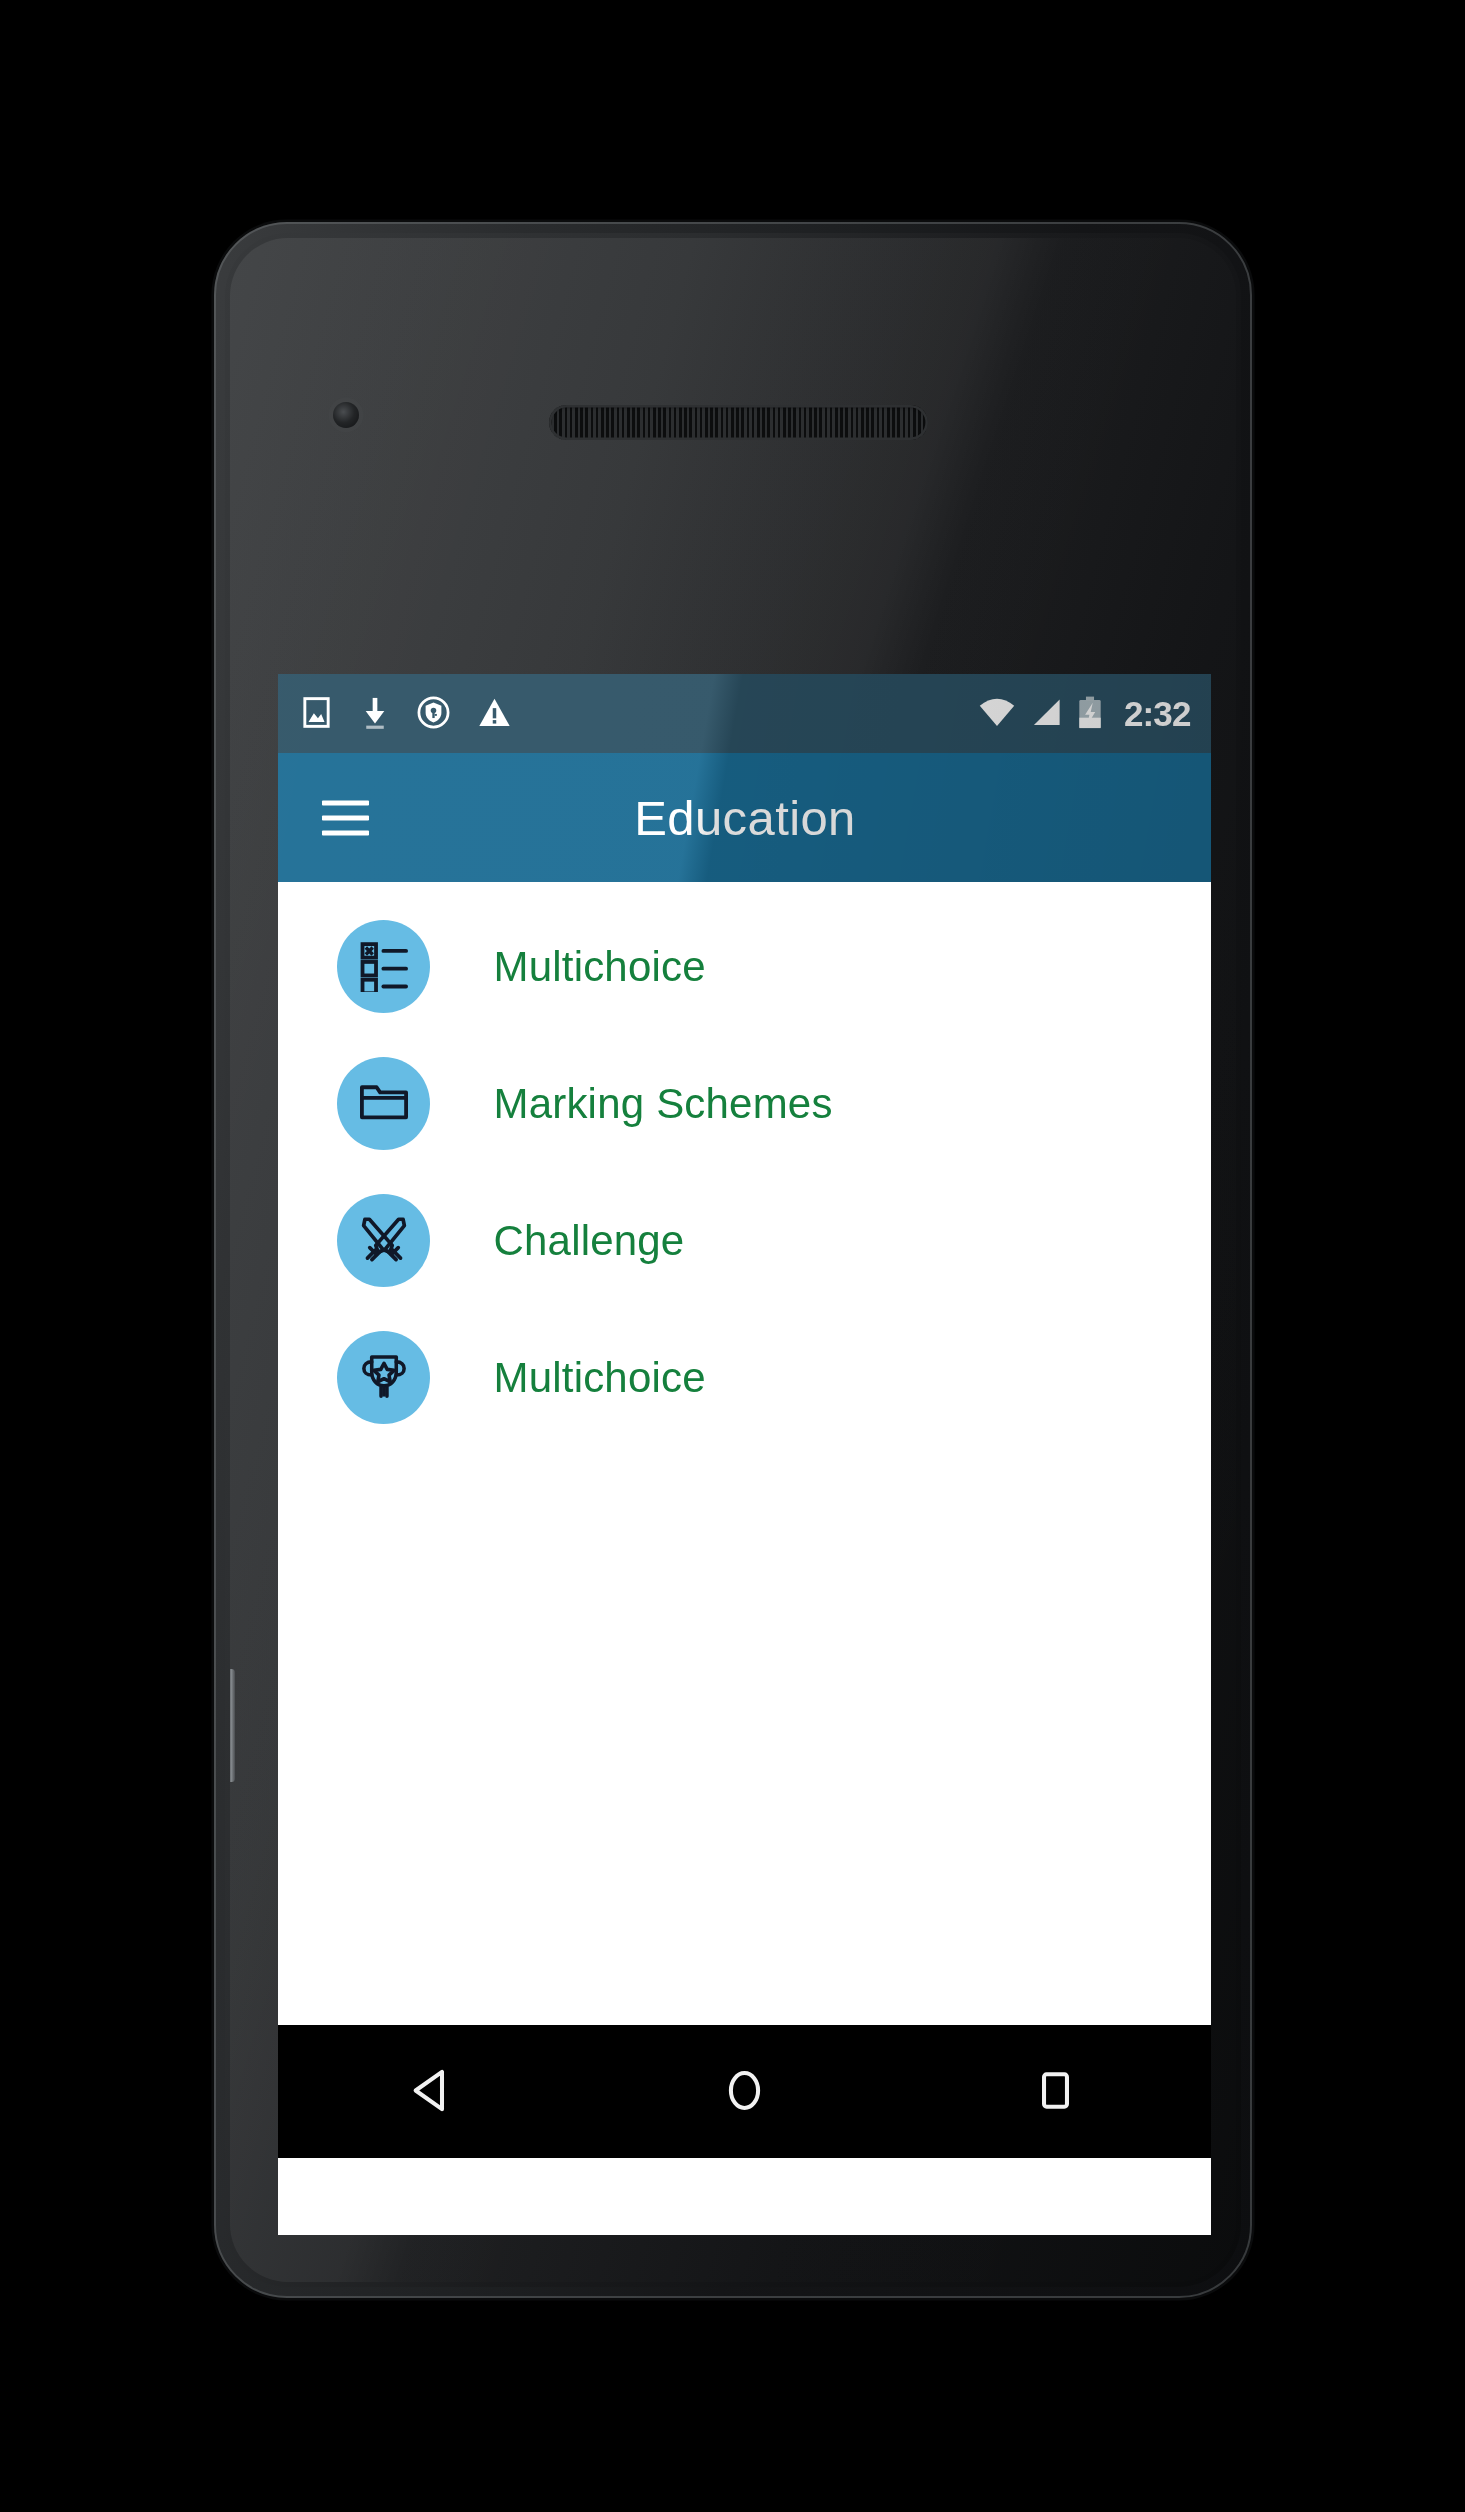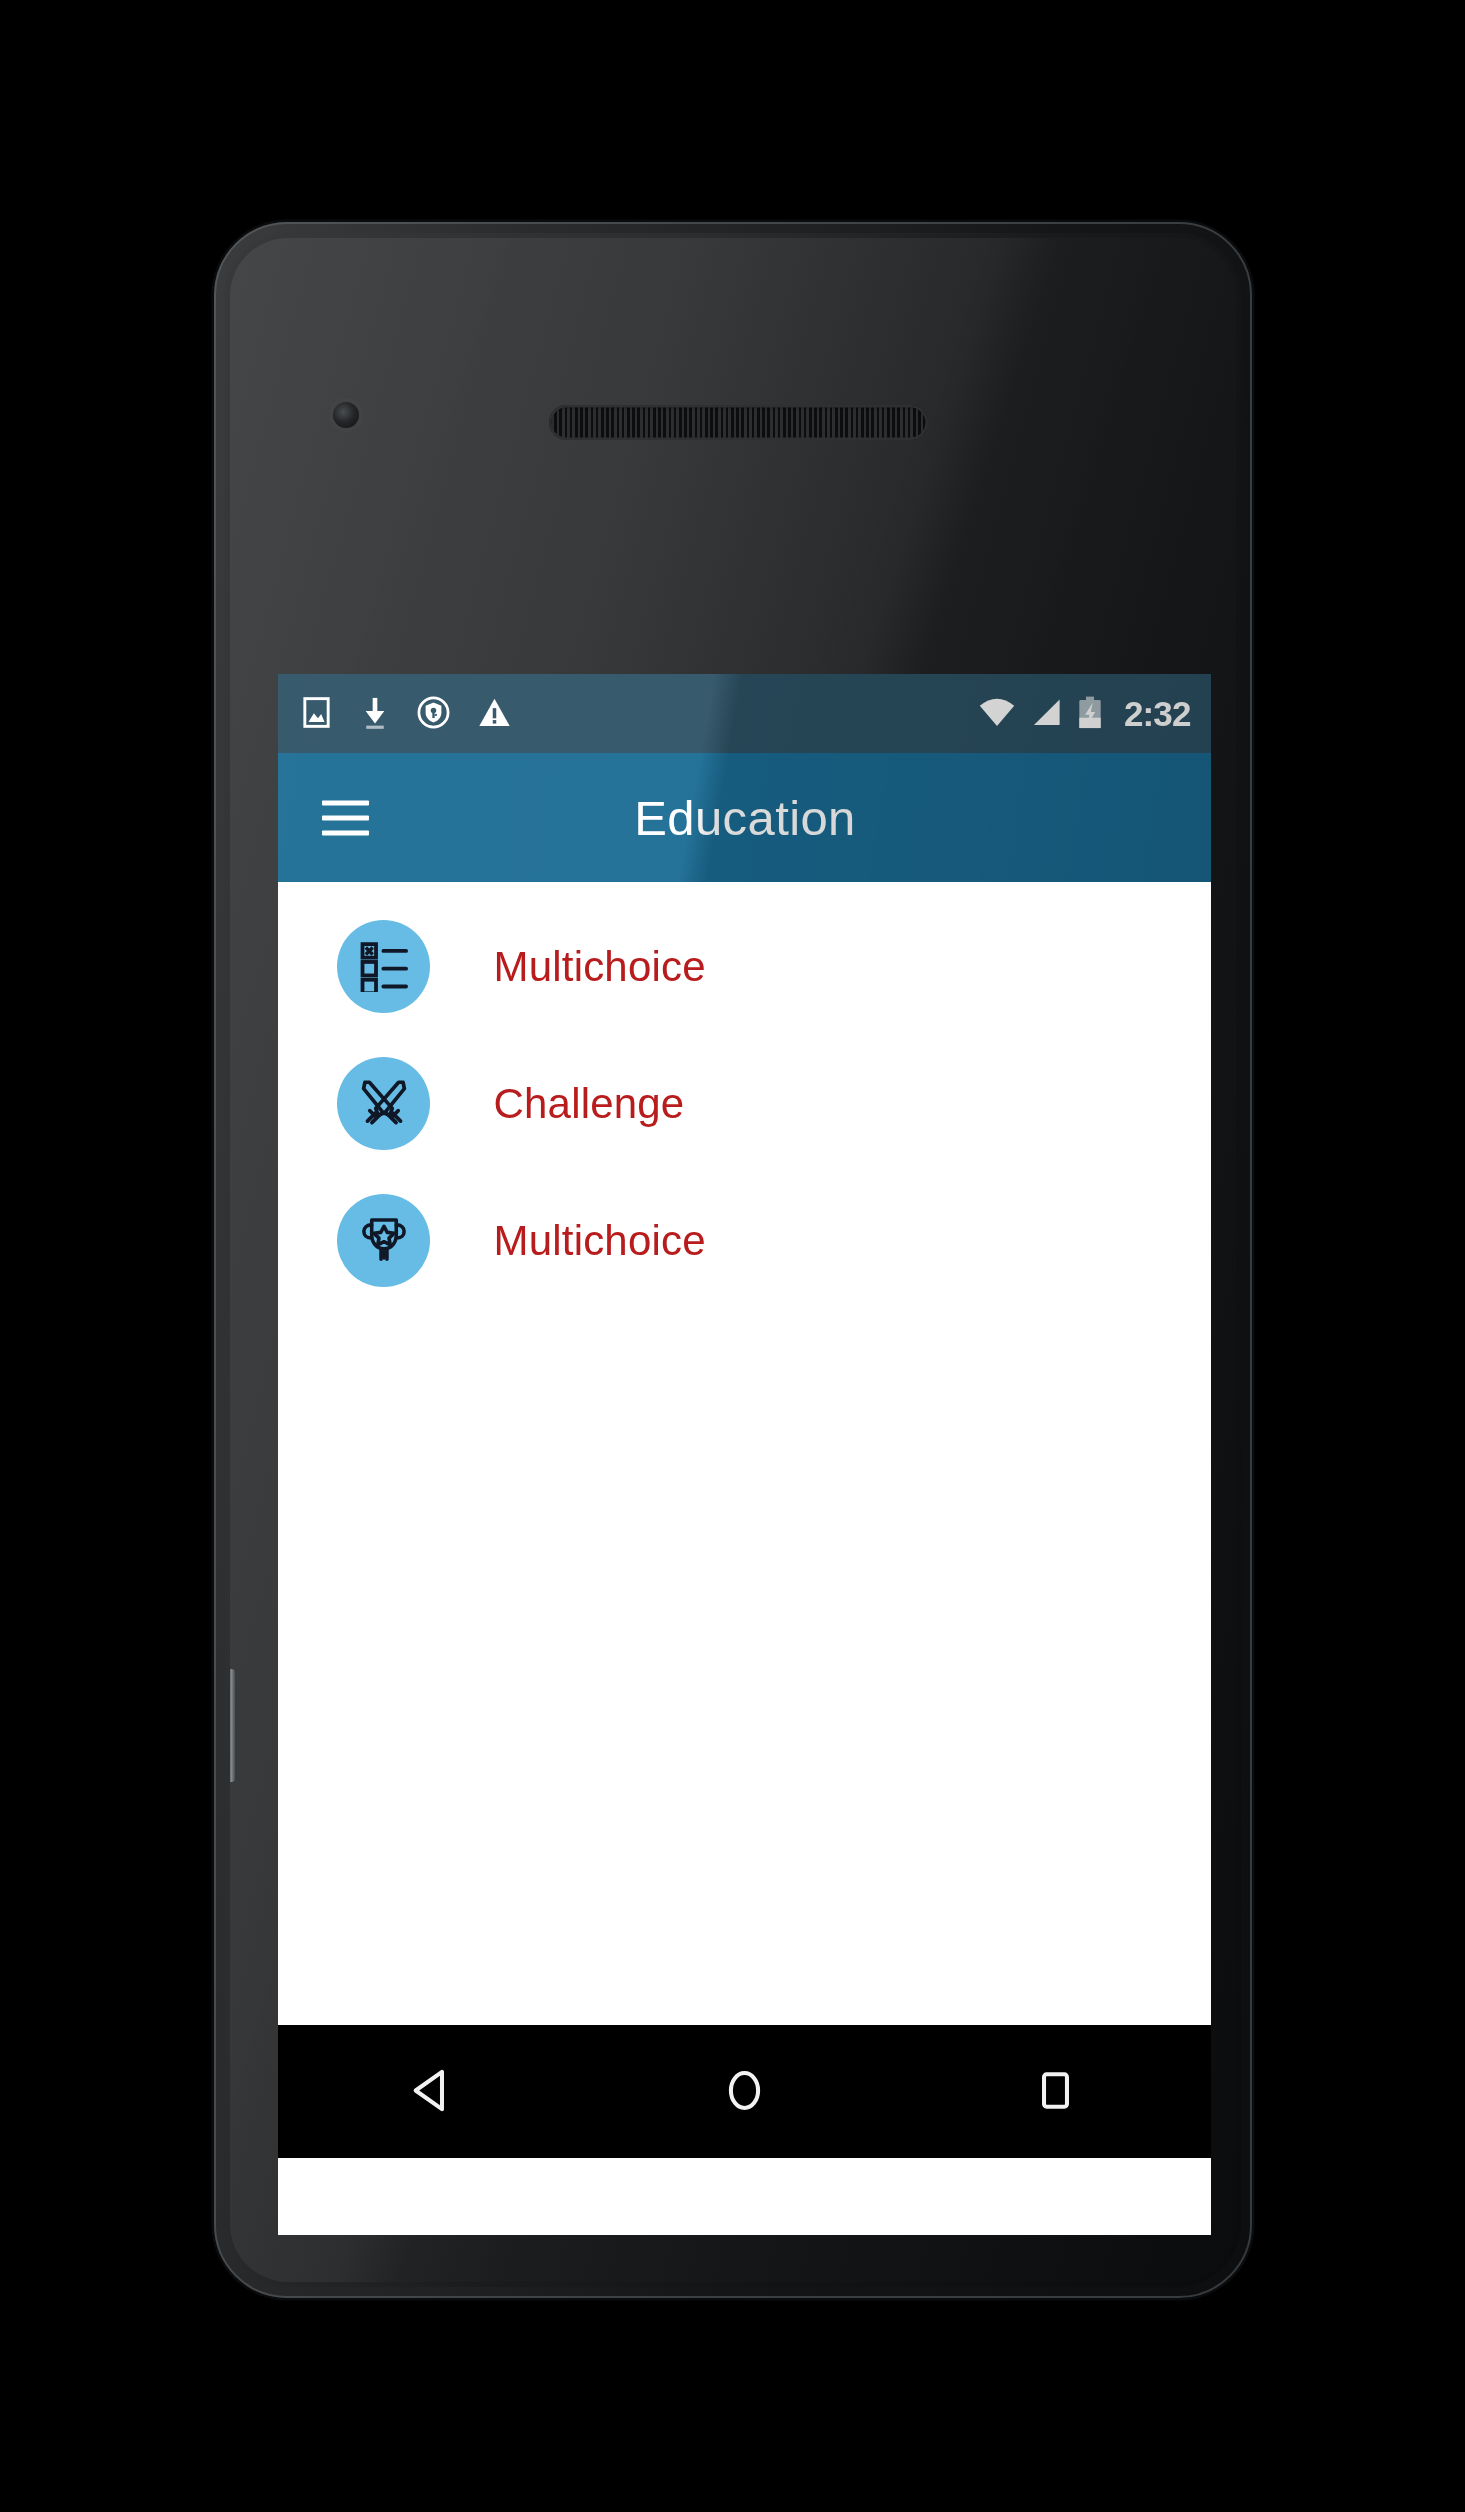--- a/index.html
+++ b/index.html
@@ -221,21 +221,21 @@
     border-radius: 50%;
     background: #66bce4;
     display: flex;
     align-items: center;
     justify-content: center;
     flex: 0 0 auto;
   }
   .item-label {
     margin-left: 63px;
     font-size: 42px;
-    color: #b91c1c;
+    color: #15803d;
     font-weight: normal;
     letter-spacing: 0.2px;
   }
 
   
   .nav-bar {
     height: 133px;
     background: #000000;
     display: flex;
     align-items: center;
@@ -355,20 +355,31 @@
                     <path d="M21.5 25 L40 25" stroke-linecap="round"></path>
                     <path d="M21.5 39.5 L40 39.5" stroke-linecap="round"></path>
                   </g>
                 </svg>
               </span>
             </div>
             <div class="item-label">Multichoice</div>
           </div>
 
 
+          <div class="list-item">
+            <div class="item-badge">
+              <span>
+                <svg width="54" height="54" viewBox="0 0 44 44">
+                  <path d="M4 34.5 L4 10 L16 10 L18.8 14.2 L40 14.2 L40 34.5 Z" fill="none" stroke="#101828" stroke-width="3.1" stroke-linejoin="round"></path>
+                  <path d="M4 18.6 L40 18.6" stroke="#101828" stroke-width="3.1"></path>
+                </svg>
+              </span>
+            </div>
+            <div class="item-label">Marking Schemes</div>
+          </div>
 
           <div class="list-item">
             <div class="item-badge">
               <span>
                 <svg width="56" height="56" viewBox="0 0 44 44">
                   <g fill="none" stroke="#101828" stroke-width="2.9" stroke-linejoin="round" stroke-linecap="round">
                     <path d="M7 6.5 L10.5 6.5 L28.5 27 L26.5 32.5 L21.5 30.5 L6 11.5 Z"></path>
                     <path d="M37 6.5 L33.5 6.5 L15.5 27 L17.5 32.5 L22.5 30.5 L38 11.5 Z"></path>
                     <path d="M24.8 31.5 L31.5 38.2 M28.5 30.5 L35 37"></path>
                     <path d="M27.8 34.2 L33.2 28.8"></path>

